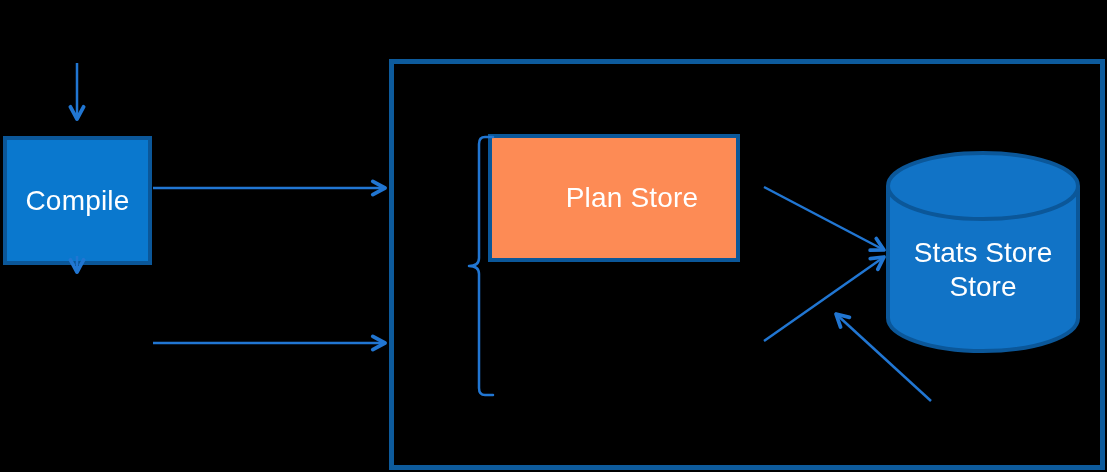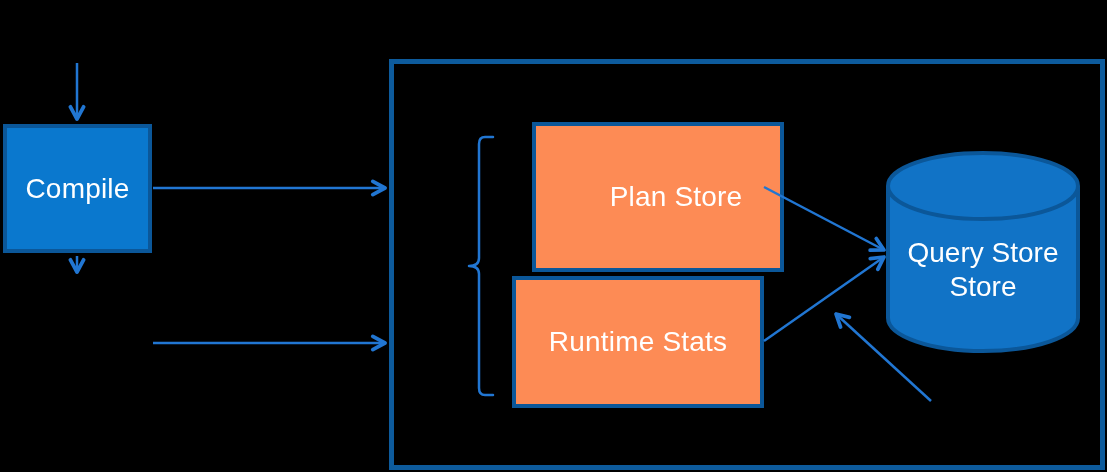--- a/index.html
+++ b/index.html
@@ -26,32 +26,33 @@
     box-sizing:border-box;
   }
   .node{
     position:absolute;
     box-sizing:border-box;
     display:flex;align-items:center;justify-content:center;
     color:var(--text);
     font-size:28px;
     font-weight:400;
     letter-spacing:0.2px;
+    margin-top:12px;
   }
   .node.blue{
     background:var(--box-blue);
     border:4px solid var(--border-blue);
   }
   .node.orange{
     background:var(--orange);
     border:4px solid var(--border-blue);
   }
   .node-compile {left:3px;  top:124px;width:149px;height:129px;}
   .node-execute {left:3px;  top:277px;width:149px;height:129px;}
-  .node-plan    {left:532px;top:122px;width:252px;height:150px;padding-left:36px;}
+  .node-plan    {left:488px;top:122px;width:252px;height:128px;padding-left:36px;}
   .node-runtime {left:512px;top:276px;width:252px;height:132px;}
   .connector-layer{
     position:absolute;left:0;top:0;width:1107px;height:472px;
     pointer-events:none;
   }
   .cyl-label{
     position:absolute;left:888px;top:236px;width:190px;
     color:var(--text);
     font-size:28px;line-height:34px;
     text-align:center;
@@ -68,23 +69,20 @@
 
   <div class="node blue node-compile">
     <span>Compile</span>
   </div>
 
 
   <div class="node orange node-plan">
     <span>Plan Store</span>
   </div>
 
-  <div class="node orange node-runtime">
-    <span>Runtime Stats</span>
-  </div>
 
   <svg class="connector-layer" viewBox="0 0 1107 472" xmlns="http://www.w3.org/2000/svg">
     <defs>
       <marker id="arrowhead" viewBox="0 0 10 10" refX="8" refY="5" markerWidth="7.5" markerHeight="7.5" orient="auto">
         <path d="M1.5,1.5 L8,5 L1.5,8.5" fill="none" stroke="#2176d2" stroke-width="2" stroke-linecap="round" stroke-linejoin="round"></path>
       </marker>
     </defs>
 
     <g>
       <path d="M888,186 L888,318 C888,336.2 930.5,351 983,351 C1035.5,351 1078,336.2 1078,318 L1078,186" fill="#1173c6" stroke="#0b5799" stroke-width="4"></path>
@@ -98,17 +96,17 @@
       <path d="M153,343 L385,343" marker-end="url(#arrowhead)"></path>
       <path d="M764,187 L884,250" marker-end="url(#arrowhead)"></path>
       <path d="M764,341 L884,257" marker-end="url(#arrowhead)"></path>
       <path d="M931,401 L836,314" marker-end="url(#arrowhead)"></path>
     </g>
 
     <path d="M493,137 L485,137 Q479,137 479,144 L479,258 Q479,266 469,266 Q479,266 479,274 L479,388 Q479,395 485,395 L493,395" fill="none" stroke="#2176d2" stroke-width="2.5" stroke-linecap="round" stroke-linejoin="round"></path>
   </svg>
 
   <div class="cyl-label">
-    <span>Query Store</span>
+    <span>Stats Store</span>
     <span>Store</span>
   </div>
 
 </div>
 
 </body></html>

